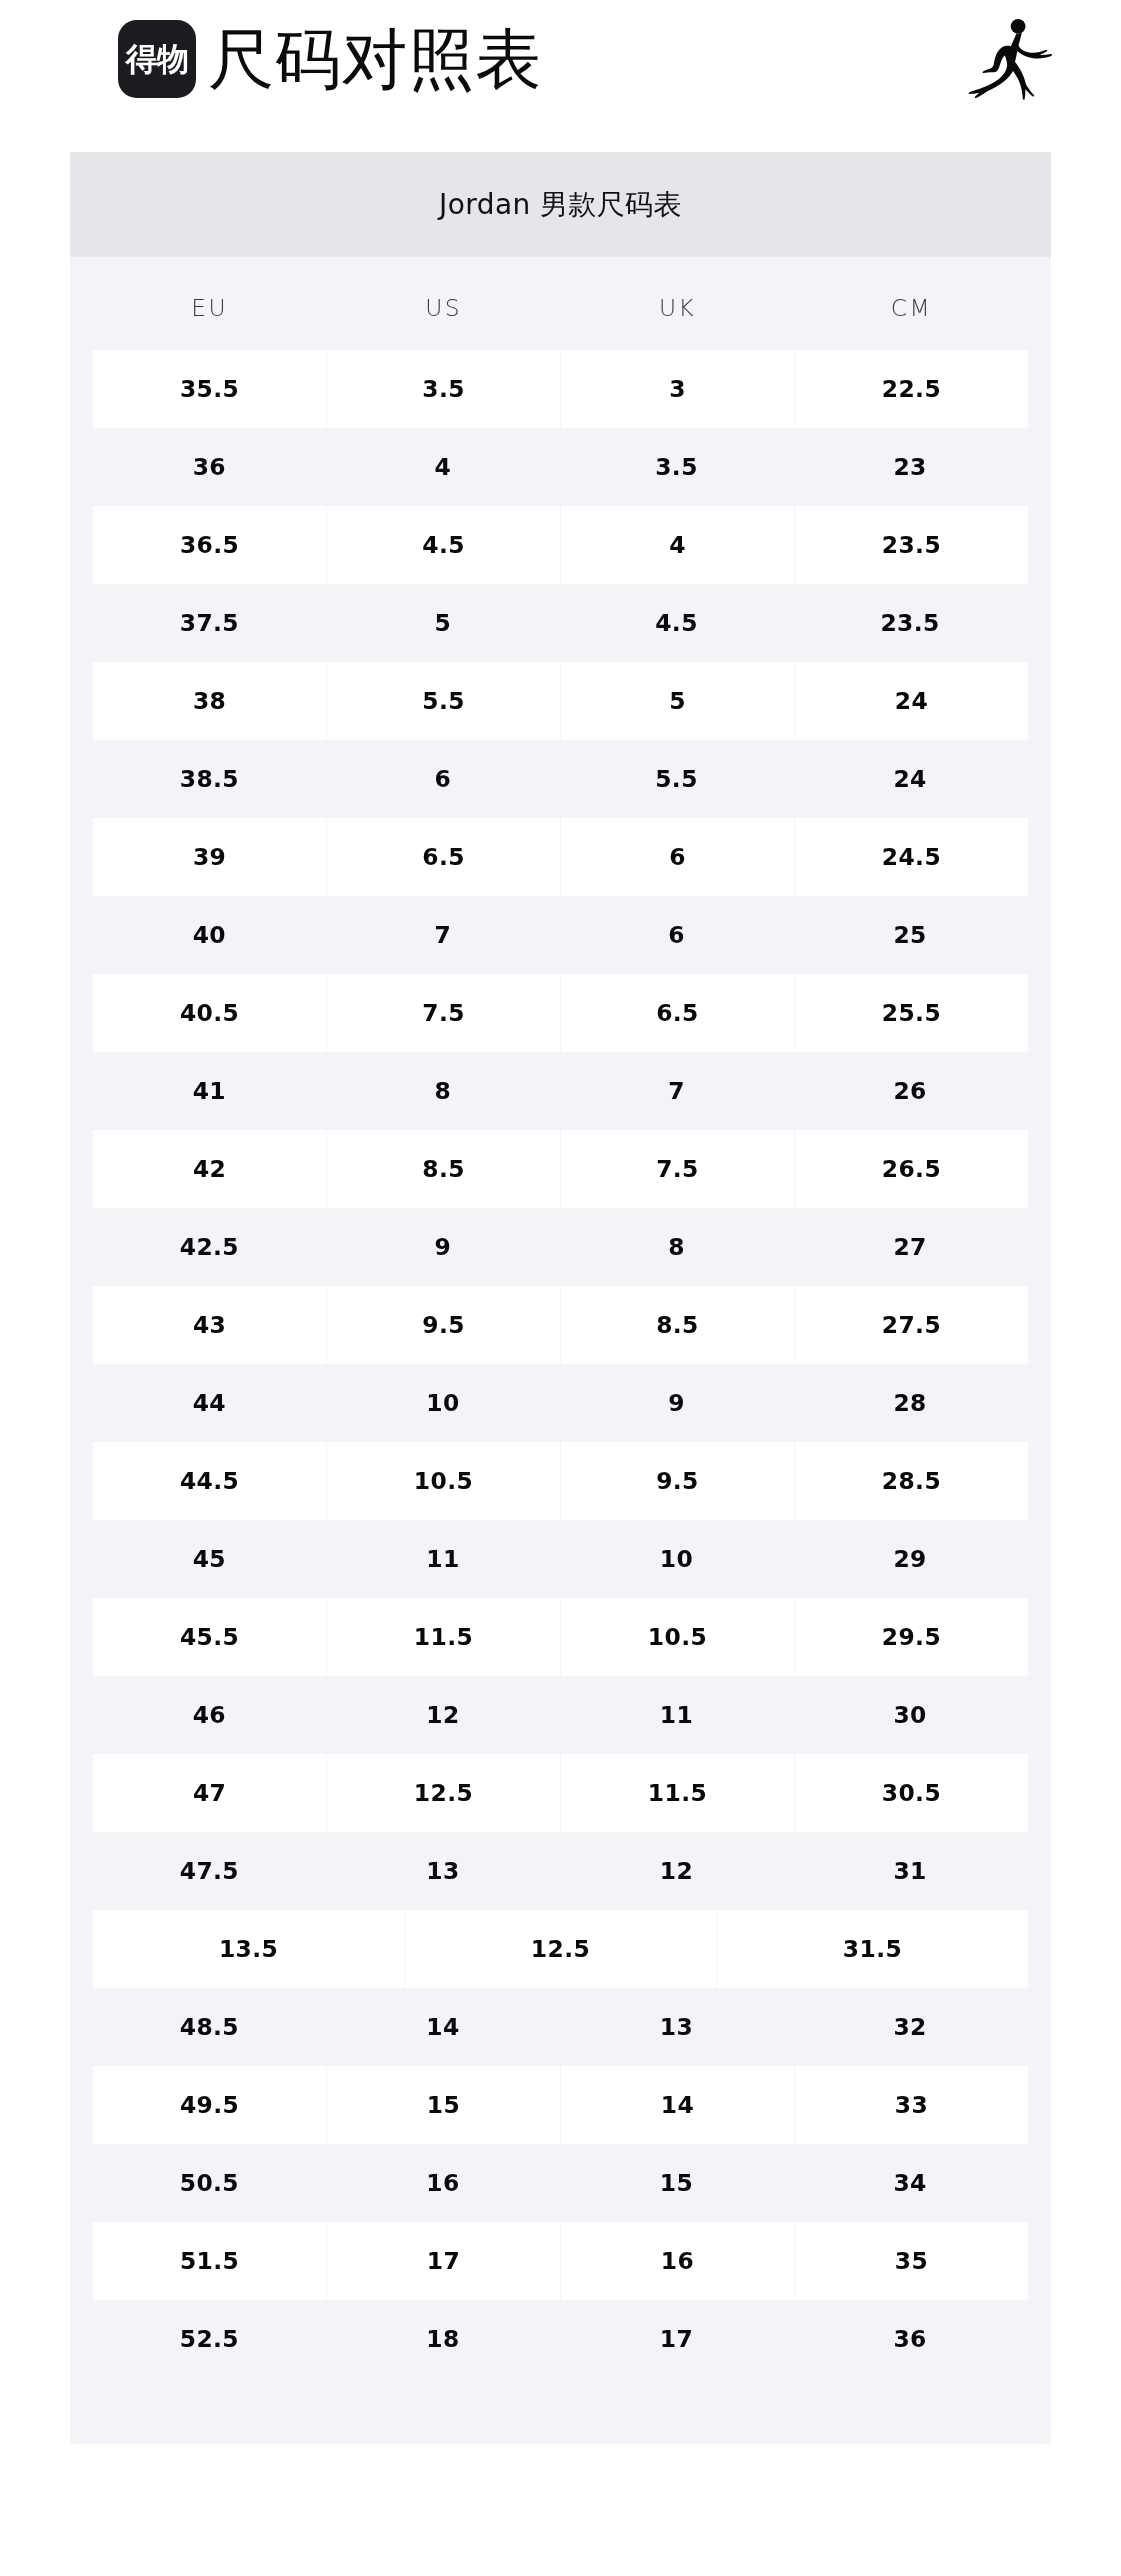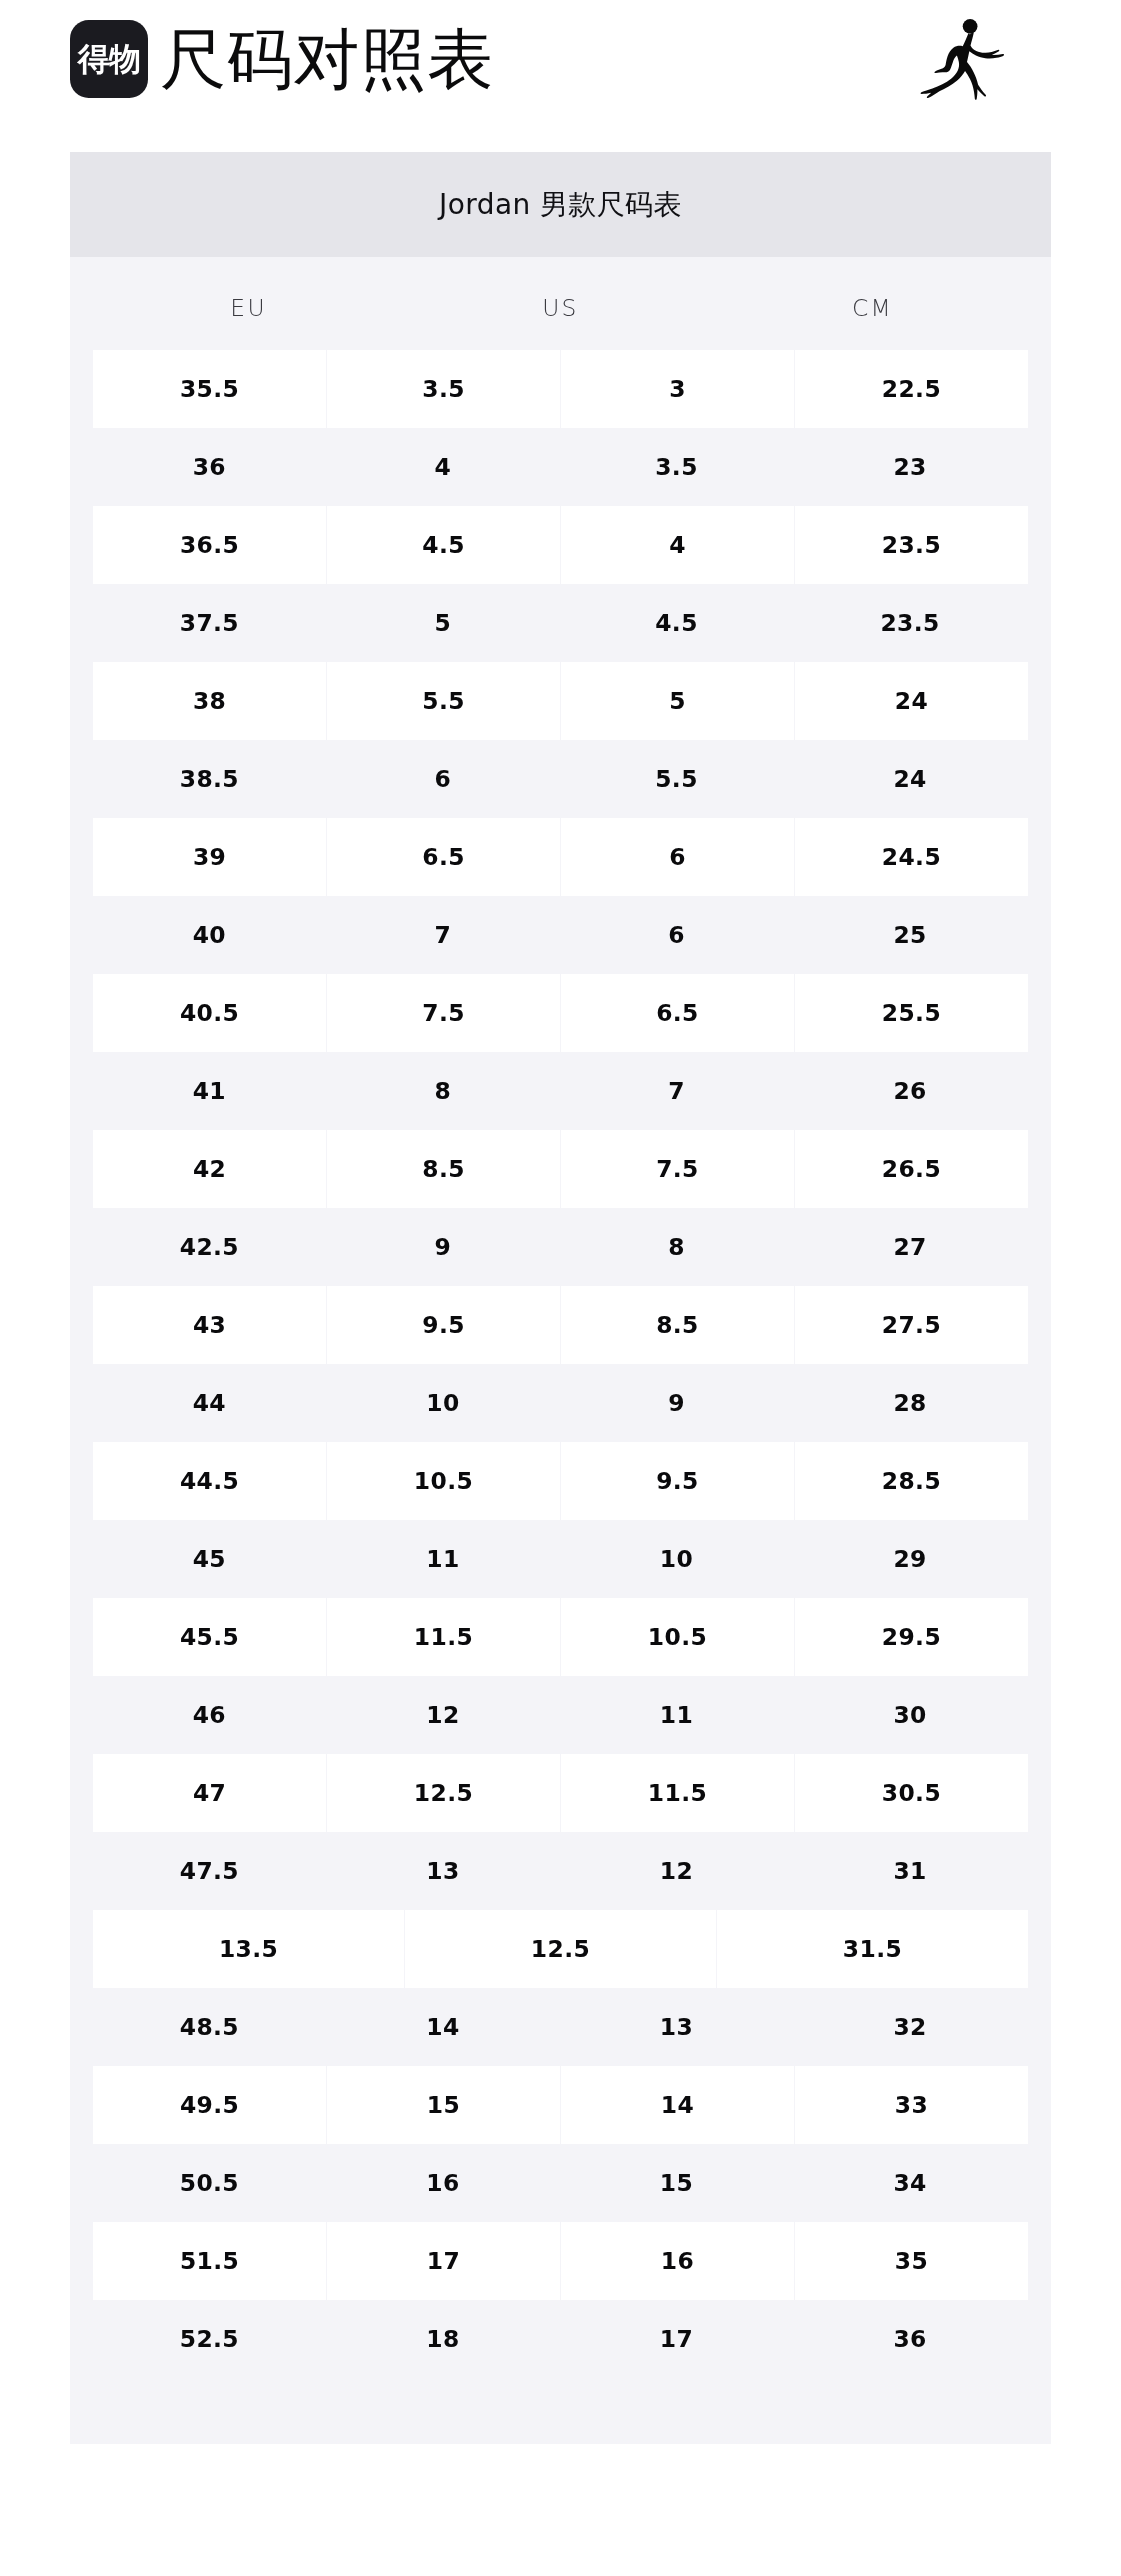--- a/index.html
+++ b/index.html
@@ -9,20 +9,21 @@
     font-family:"Liberation Sans","DejaVu Sans",sans-serif;
     -webkit-font-smoothing:antialiased;
   }
   body { width:1121px; min-height:2576px; position:relative; }
 
   
   .page-header{
     position:relative;
     height:152px;
     padding:0;
+    margin-left:48px;
   }
   .brand-logo{
     position:absolute;
     left:70px; top:19.5px;
     width:78px; height:78px;
     background:#1b1b20;
     border-radius:18.7px;
     display:flex; align-items:center; justify-content:center;
   }
   .brand-logo-text{
@@ -151,20 +152,21 @@
 
 <div class="size-table">
 
   <div class="size-table-title">Jordan 男款尺码表</div>
 
   <div class="size-table-body">
 
     <div class="table-row header-row">
       <div class="cell">EU</div>
       <div class="cell">US</div>
+      <div class="cell">UK</div>
       <div class="cell">CM</div>
     </div>
 
     <div id="rows-container">
         <div class="table-row row-white">
           <div class="cell">35.5</div>
           <div class="cell">3.5</div>
           <div class="cell">3</div>
           <div class="cell">22.5</div>
         </div>

